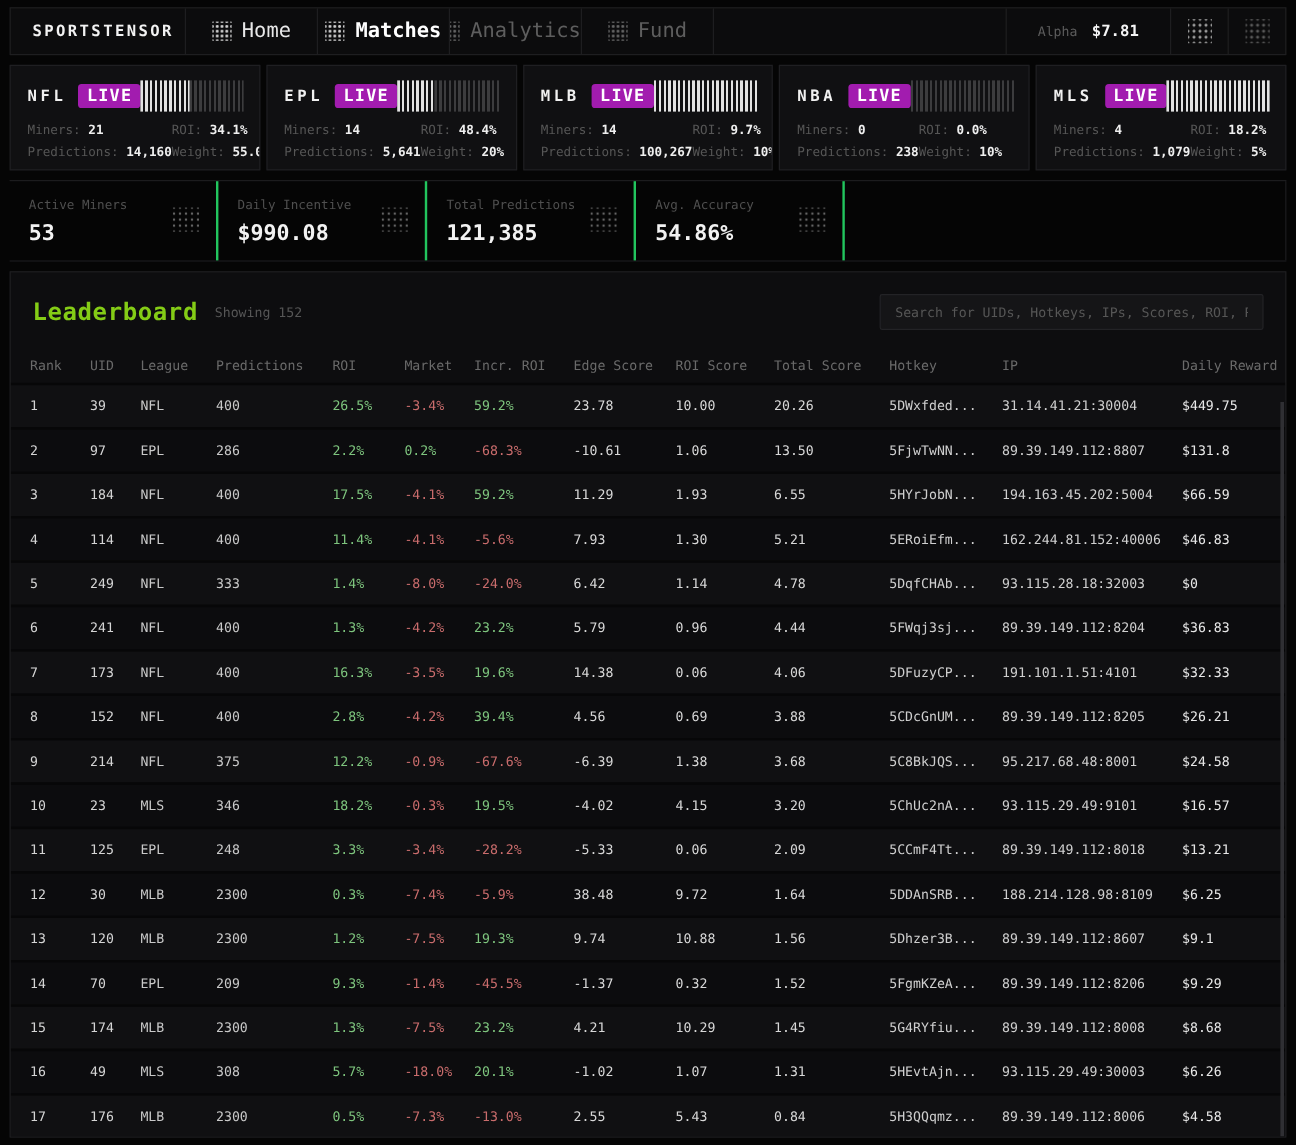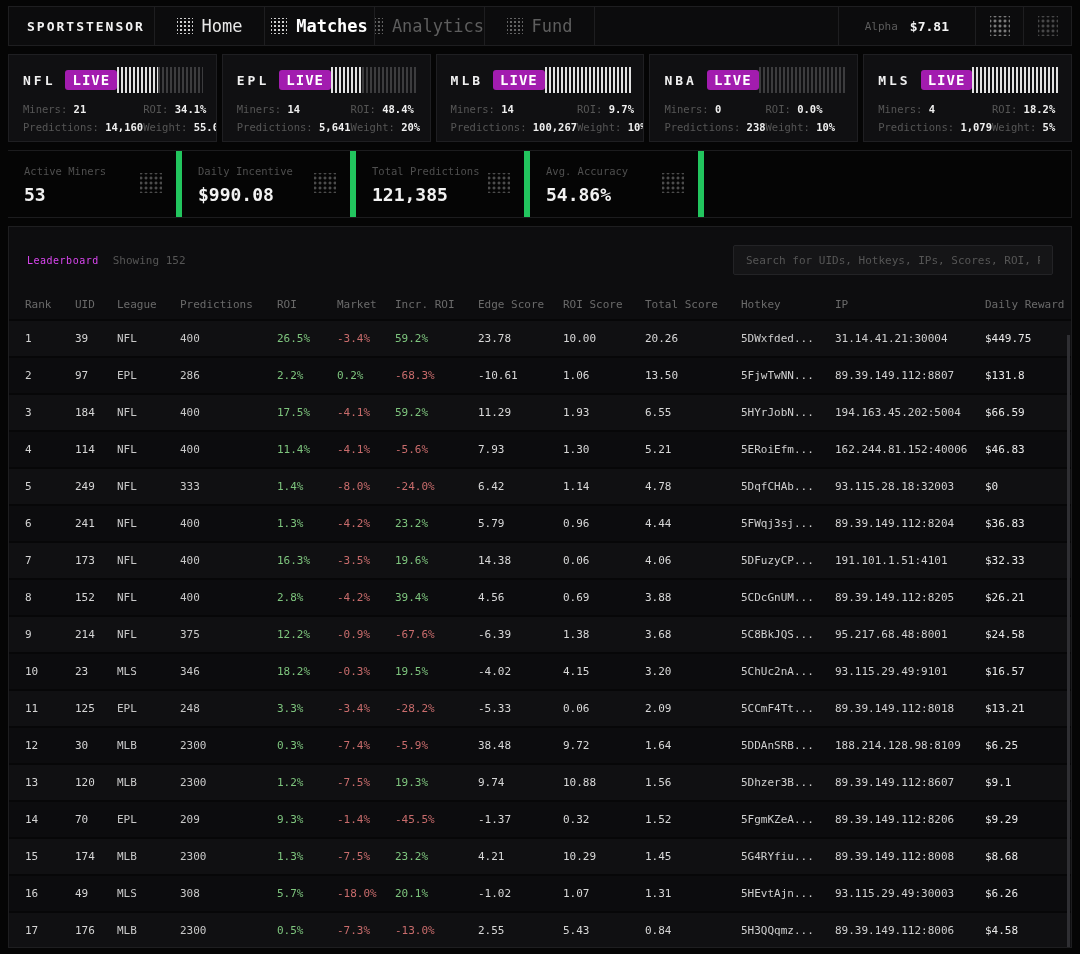--- a/index.html
+++ b/index.html
@@ -41,30 +41,30 @@
     border-radius:3px; letter-spacing:1px; }
   .meter { width:86px; height:26px; display:flex; flex:none; }
   .meter .fill { height:100%; background:repeating-linear-gradient(90deg,#e2e2e2 0 2px,transparent 2px 4px); }
   .meter .rest { height:100%; flex:1; background:repeating-linear-gradient(90deg,#3c3c3e 0 2px,transparent 2px 4px); }
   .lgrid { display:grid; grid-template-columns:1.15fr 1fr; row-gap:6px; font-size:10.5px; white-space:nowrap; }
   .lgrid .k { color:#565656; }
   .lgrid .v { color:#efefef; font-weight:bold; }
 
   
   .stats { display:flex; margin-top:8px; border:1px solid #1c1c1e; border-left:none; border-right:none; height:68px; }
-  .scard { width:174px; border-right:6px solid #22c55e; padding:14px 16px 0; position:relative; }
+  .scard { width:174px; border-right:2px solid #22c55e; padding:14px 16px 0; position:relative; }
   .scard .k { color:#4f4f4f; font-size:10.5px; margin-bottom:7px; white-space:nowrap; }
   .scard .v { color:#f2f2f2; font-size:18px; font-weight:bold; }
   .scard .dotgrid { position:absolute; right:14px; top:22px; }
   .stats .spacer { flex:1; border-right:1px solid #1c1c1e; }
 
   
   .board { margin-top:8px; flex:1; background:#0d0d0f; border:1px solid #1e1e20; overflow:hidden; position:relative; }
   .bhead { display:flex; align-items:center; padding:18px 18px 14px; }
-  .btitle { color:#d946ef; font-size:10px; font-weight:normal; letter-spacing:0.5px; }
+  .btitle { color:#84cc16; font-size:20px; font-weight:bold; letter-spacing:0.5px; }
   .bshow { color:#565656; font-size:11px; margin-left:14px; }
   .bsearch { margin-left:auto; width:320px; height:30px; background:#151517; border:1px solid #232326;
     color:#9a9a9a; font-size:11px; font-family:"DejaVu Sans Mono",monospace; padding:0 12px; border-radius:2px; }
   .bsearch::placeholder { color:#565656; }
 
   .thead, .row { display:grid; padding:0 16px;
     grid-template-columns:50px 42px 63px 97px 60px 58px 83px 85px 82px 96px 94px 150px 1fr;
     align-items:center; font-size:11px; white-space:nowrap; }
   .thead { height:30px; color:#6a6a6a; }
   .row { height:37px; background:#101012; border-top:2px solid #070708; color:#bdbdbd; cursor:pointer; }

